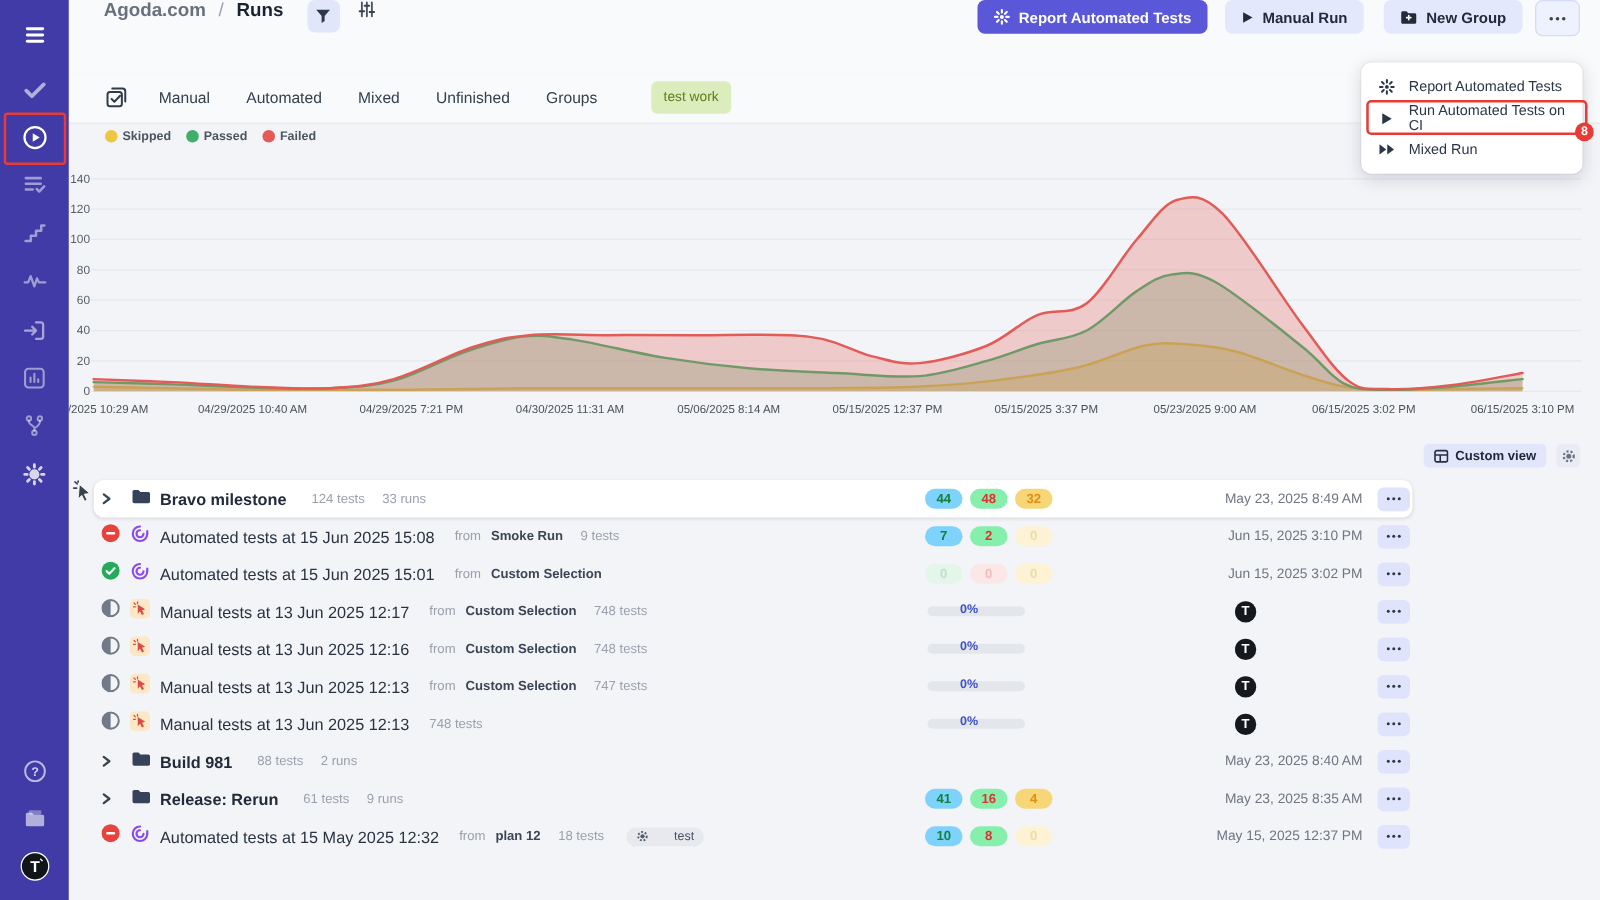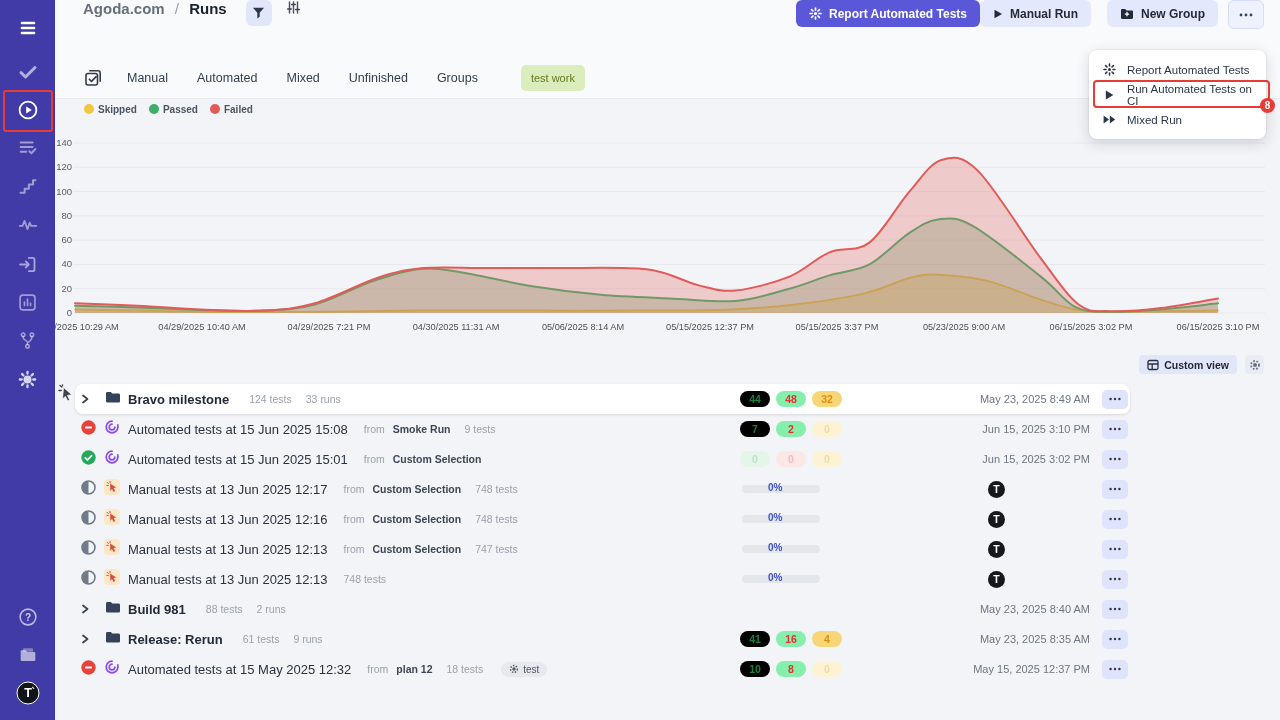--- a/index.html
+++ b/index.html
@@ -57,24 +57,24 @@
   #rows{position:absolute;left:55px;top:384px;width:1089px;z-index:10}
   .row{position:relative;height:30px;margin:0 14px 0 20px;display:flex;align-items:center;padding-left:6px;box-sizing:border-box}
   .row.card{background:#fff;border-radius:8px;box-shadow:0 1px 3px rgba(16,24,40,.12)}
   .chev{display:flex;margin-right:8px}
   .rleft{display:flex;align-items:center;gap:8px}
   .g-title{font-weight:700;font-size:13px;color:#222b3a;margin-right:6px}
   .r-title{font-size:13px;color:#2a3342;margin-right:2px}
   .meta{font-size:10.5px;color:#9aa1ad;margin-left:6px}
   .from{font-size:10.5px;color:#9aa1ad;margin-left:6px}
   .src{font-size:10.5px;font-weight:700;color:#3c4656}
-  .tagpill{display:flex;align-items:flex-start;gap:4px;background:#e7e9ee;border-radius:10px;padding:2px 8px;font-size:10px;color:#4a5563;margin-left:10px}
+  .tagpill{display:flex;align-items:flex-start;gap:20px;background:#e7e9ee;border-radius:10px;padding:2px 8px;font-size:10px;color:#4a5563;margin-left:10px}
   .bdgs{position:absolute;left:665px;display:flex;gap:6px}
   .pill{min-width:22px;padding:0 4px;height:16px;border-radius:9px;font-size:10.5px;font-weight:700;display:flex;align-items:center;justify-content:center}
-  .pill.green{background:#000000;color:#15803d}
+  .pill.green{background:#7dd3fc;color:#15803d}
   .pill.red{background:#86efac;color:#e03131}
   .pill.yellow{background:#f7d678;color:#df8f0e}
   .pill.green.faded{background:#e3f6e9;color:#bfe0ca}
   .pill.red.faded{background:#fce7e7;color:#f2bcbc}
   .pill.yellow.faded{background:#fdf3d4;color:#eedca4}
   .prog{position:absolute;left:667px;width:78px;height:8px;background:#e3e6eb;border-radius:5px}
   .prog span{position:absolute;left:26px;top:-3px;font-size:10px;font-weight:700;color:#3f51c9}
   .avat{position:absolute;left:913px;width:17px;height:17px;border-radius:50%;background:#15181d;color:#fff;
         font-size:10.5px;font-weight:700;display:flex;align-items:center;justify-content:center}
   .rdate{position:absolute;right:40px;font-size:11px;color:#6e7683;white-space:nowrap}
@@ -192,21 +192,21 @@
   <div style="flex:1"></div>
   <div class="btn primary">
     <svg width="13" height="13" viewBox="0 0 13 13">
         <g stroke="#fff" stroke-width="1.7" stroke-linecap="round">
           <path d="M6.5 1v2M6.5 10v2M1 6.5h2M10 6.5h2M2.6 2.6l1.4 1.4M9 9l1.4 1.4M10.4 2.6L9 4M4 9l-1.4 1.4"></path>
         </g>
         <circle cx="6.5" cy="6.5" r="1.6" fill="#fff"></circle>
       </svg>
     <span>Report Automated Tests</span>
   </div>
-  <div class="btn light" style="">
+  <div class="btn light" style="margin-left:14px">
     <svg width="10" height="10" viewBox="0 0 10 10">
         <path d="M1.5.8v8.4L9 5z" fill="#212b3a"></path>
       </svg>
     <span>Manual Run</span>
   </div>
   <div class="btn light" style="margin-left:16px">
     <svg width="14" height="13" viewBox="0 0 14 13">
         <path d="M1 3.2c0-.7.5-1.2 1.2-1.2h3l1.4 1.5h5.2c.7 0 1.2.5 1.2 1.2v6.1c0 .7-.5 1.2-1.2 1.2H2.2A1.2 1.2 0 0 1 1 10.8z" fill="#212b3a"></path>
         <path d="M7 5.4v3.4M5.3 7.1h3.4" stroke="#fff" stroke-width="1.3" stroke-linecap="round"></path>
       </svg>

